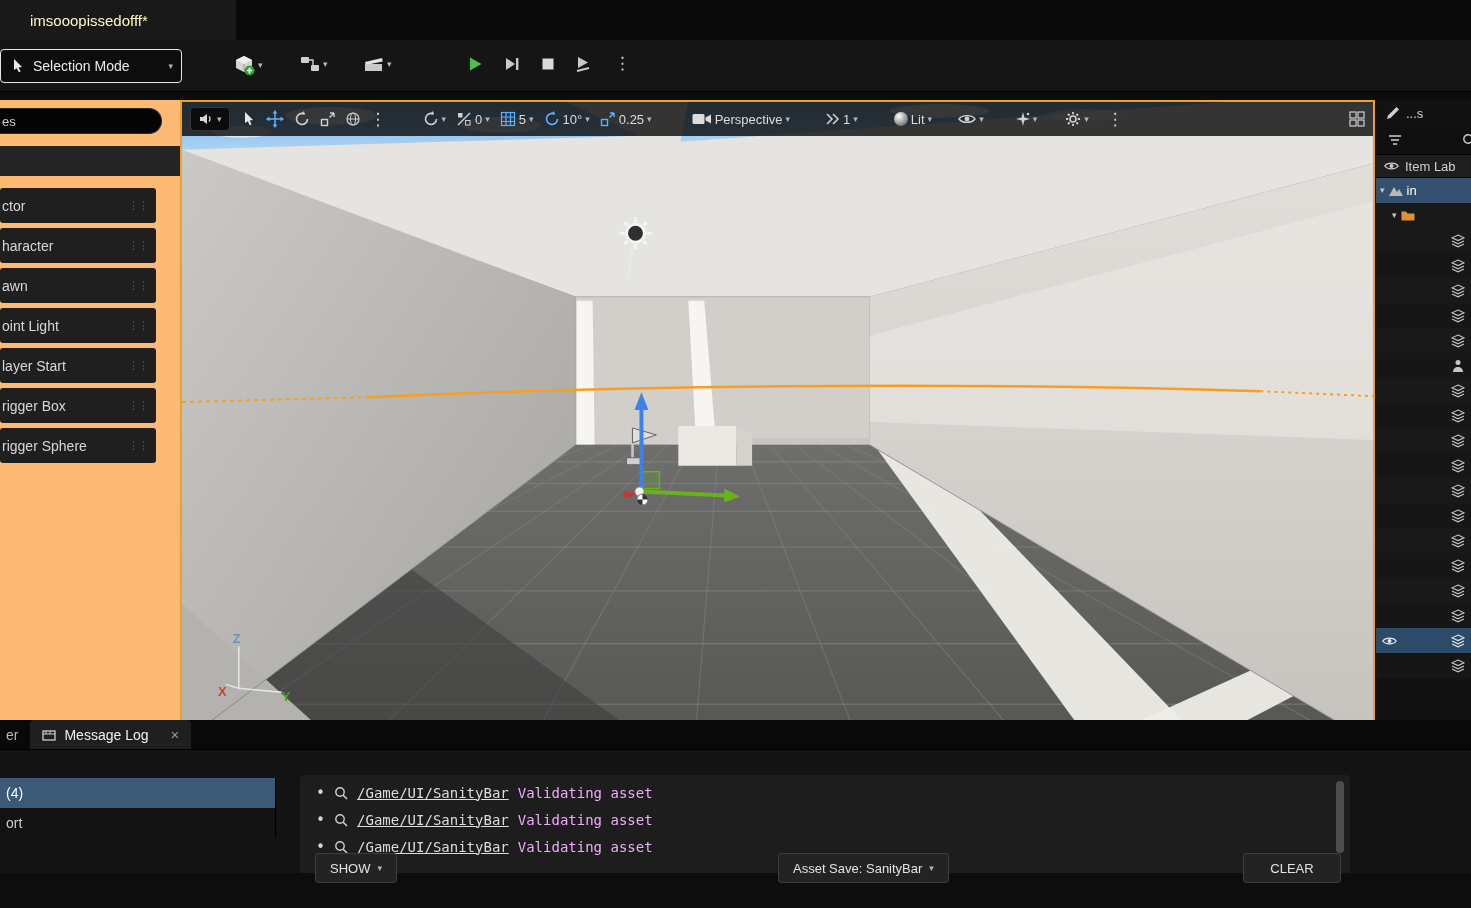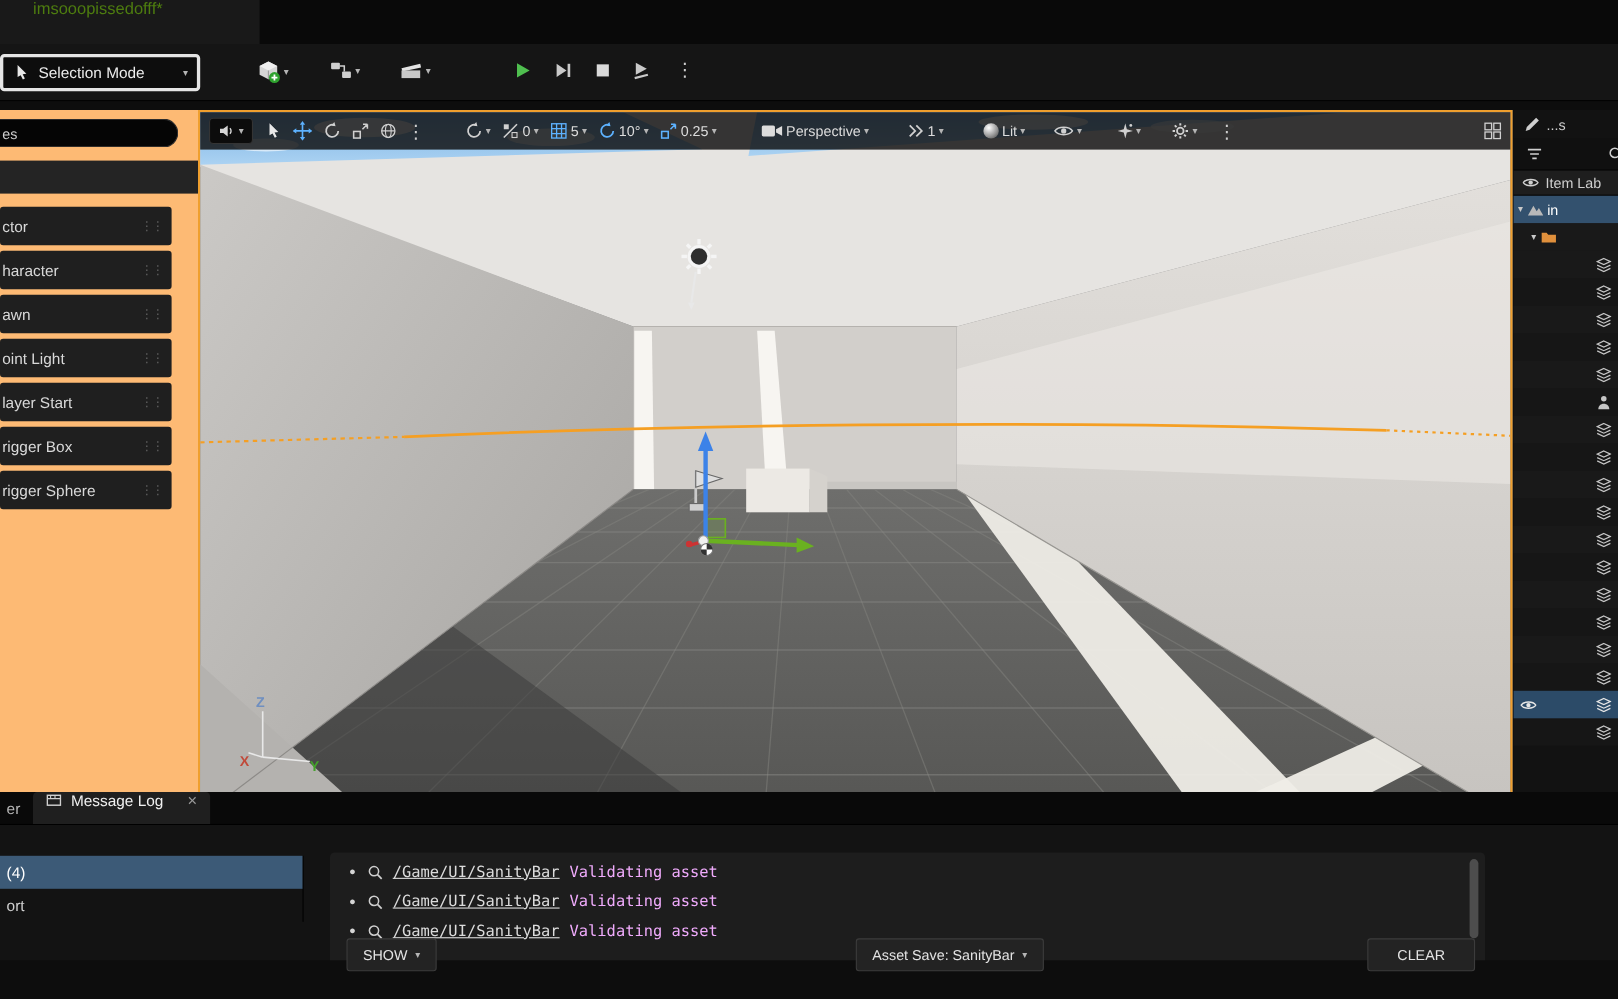--- a/index.html
+++ b/index.html
@@ -3,27 +3,27 @@
 <meta charset="utf-8">
 <style>
   * { box-sizing: border-box; margin: 0; padding: 0; }
   html,body { width:1471px; height:908px; overflow:hidden; background:#0d0d0d;
               font-family:"Liberation Sans", sans-serif; }
   #app { position:relative; width:1471px; height:908px; background:#0d0d0d; color:#d8d8d8; }
 
   
   .tabbar { position:absolute; left:0; top:0; width:1471px; height:40px; background:#090909; }
   .wtab { position:absolute; left:0; top:0; width:236px; height:40px; background:#191919;
-          display:flex; padding-left:30px; font-size:15px; color:#4d7c0f; }
+          display:flex; align-items:center; padding-left:30px; font-size:15px; color:#fef9c3; }
 
   
   .toolbar { position:absolute; left:0; top:40px; width:1471px; height:52px; background:#151515;
              border-bottom:1px solid #000; }
   .selbtn { position:absolute; left:0; top:9px; width:182px; height:34px; background:#0d0d0d;
-            border:3px solid #e5e5e5; border-radius:4px; display:flex; align-items:center; gap:8px;
+            border:1px solid #e5e5e5; border-radius:4px; display:flex; align-items:center; gap:8px;
             padding:0 8px; color:#ececec; font-size:14px; cursor:default; }
   .selbtn .chev { margin-left:auto; }
   .tbtn { position:absolute; top:14px; display:flex; align-items:center; gap:3px; }
   .pbtn { position:absolute; top:15px; display:flex; align-items:center; }
   .chev { font-size:9px; color:#b5b5b5; line-height:1; }
   .kebab { color:#cfcfcf; font-size:17px; line-height:1; }
 
   
   .place { position:absolute; left:0; top:100px; width:180px; height:655px; background:#fdba74; }
   .spill { margin-top:8px; width:162px; height:26px; background:#050505; border:1px solid #2c2c2c;
@@ -69,21 +69,21 @@
   .orow.seltop { background:#33516e !important; color:#fff; font-size:13px; }
   .orow.fold { background:#191919 !important; padding-left:16px; }
   .orow.hl { background:#2c4b68 !important; justify-content:space-between; padding:0 6px; }
   .tri { font-size:9px; color:#c9c9c9; line-height:1; }
 
   
   .bottom { position:absolute; left:0; top:720px; width:1471px; height:153px; background:#131313; }
   .btabs { height:30px; background:#090909; display:flex; align-items:stretch; border-bottom:1px solid #000; }
   .ptab { display:flex; align-items:center; padding:0 6px; color:#b5b5b5; font-size:14px; }
   .atab { margin-left:6px; background:#1f1f1f; border-radius:4px 4px 0 0; display:flex;
-          align-items:flex-start; gap:8px; padding:0 12px; color:#f0f0f0; font-size:14px; }
+          align-items:center; gap:8px; padding:0 12px; color:#f0f0f0; font-size:14px; }
   .atab .x { color:#9a9a9a; font-size:15px; margin-left:14px; }
   .bbody { position:relative; height:123px; }
   .cats { position:absolute; left:0; top:28px; width:276px; border-right:1px solid #000; }
   .cat { height:30px; display:flex; align-items:center; padding-left:6px; color:#cfcfcf; font-size:14px; }
   .cat.sel { background:#3c5a77; color:#fff; }
   .log { position:absolute; left:300px; top:25px; width:1050px; height:98px; background:#1d1d1d;
          border-radius:4px 4px 0 0; padding-top:4px; overflow:hidden; }
   .lrow { height:27px; display:flex; align-items:center; gap:9px; padding-left:16px;
           font-family:"DejaVu Sans Mono", monospace; font-size:14px; }
   .lrow .bullet { color:#d5d5d5; font-size:15px; }

